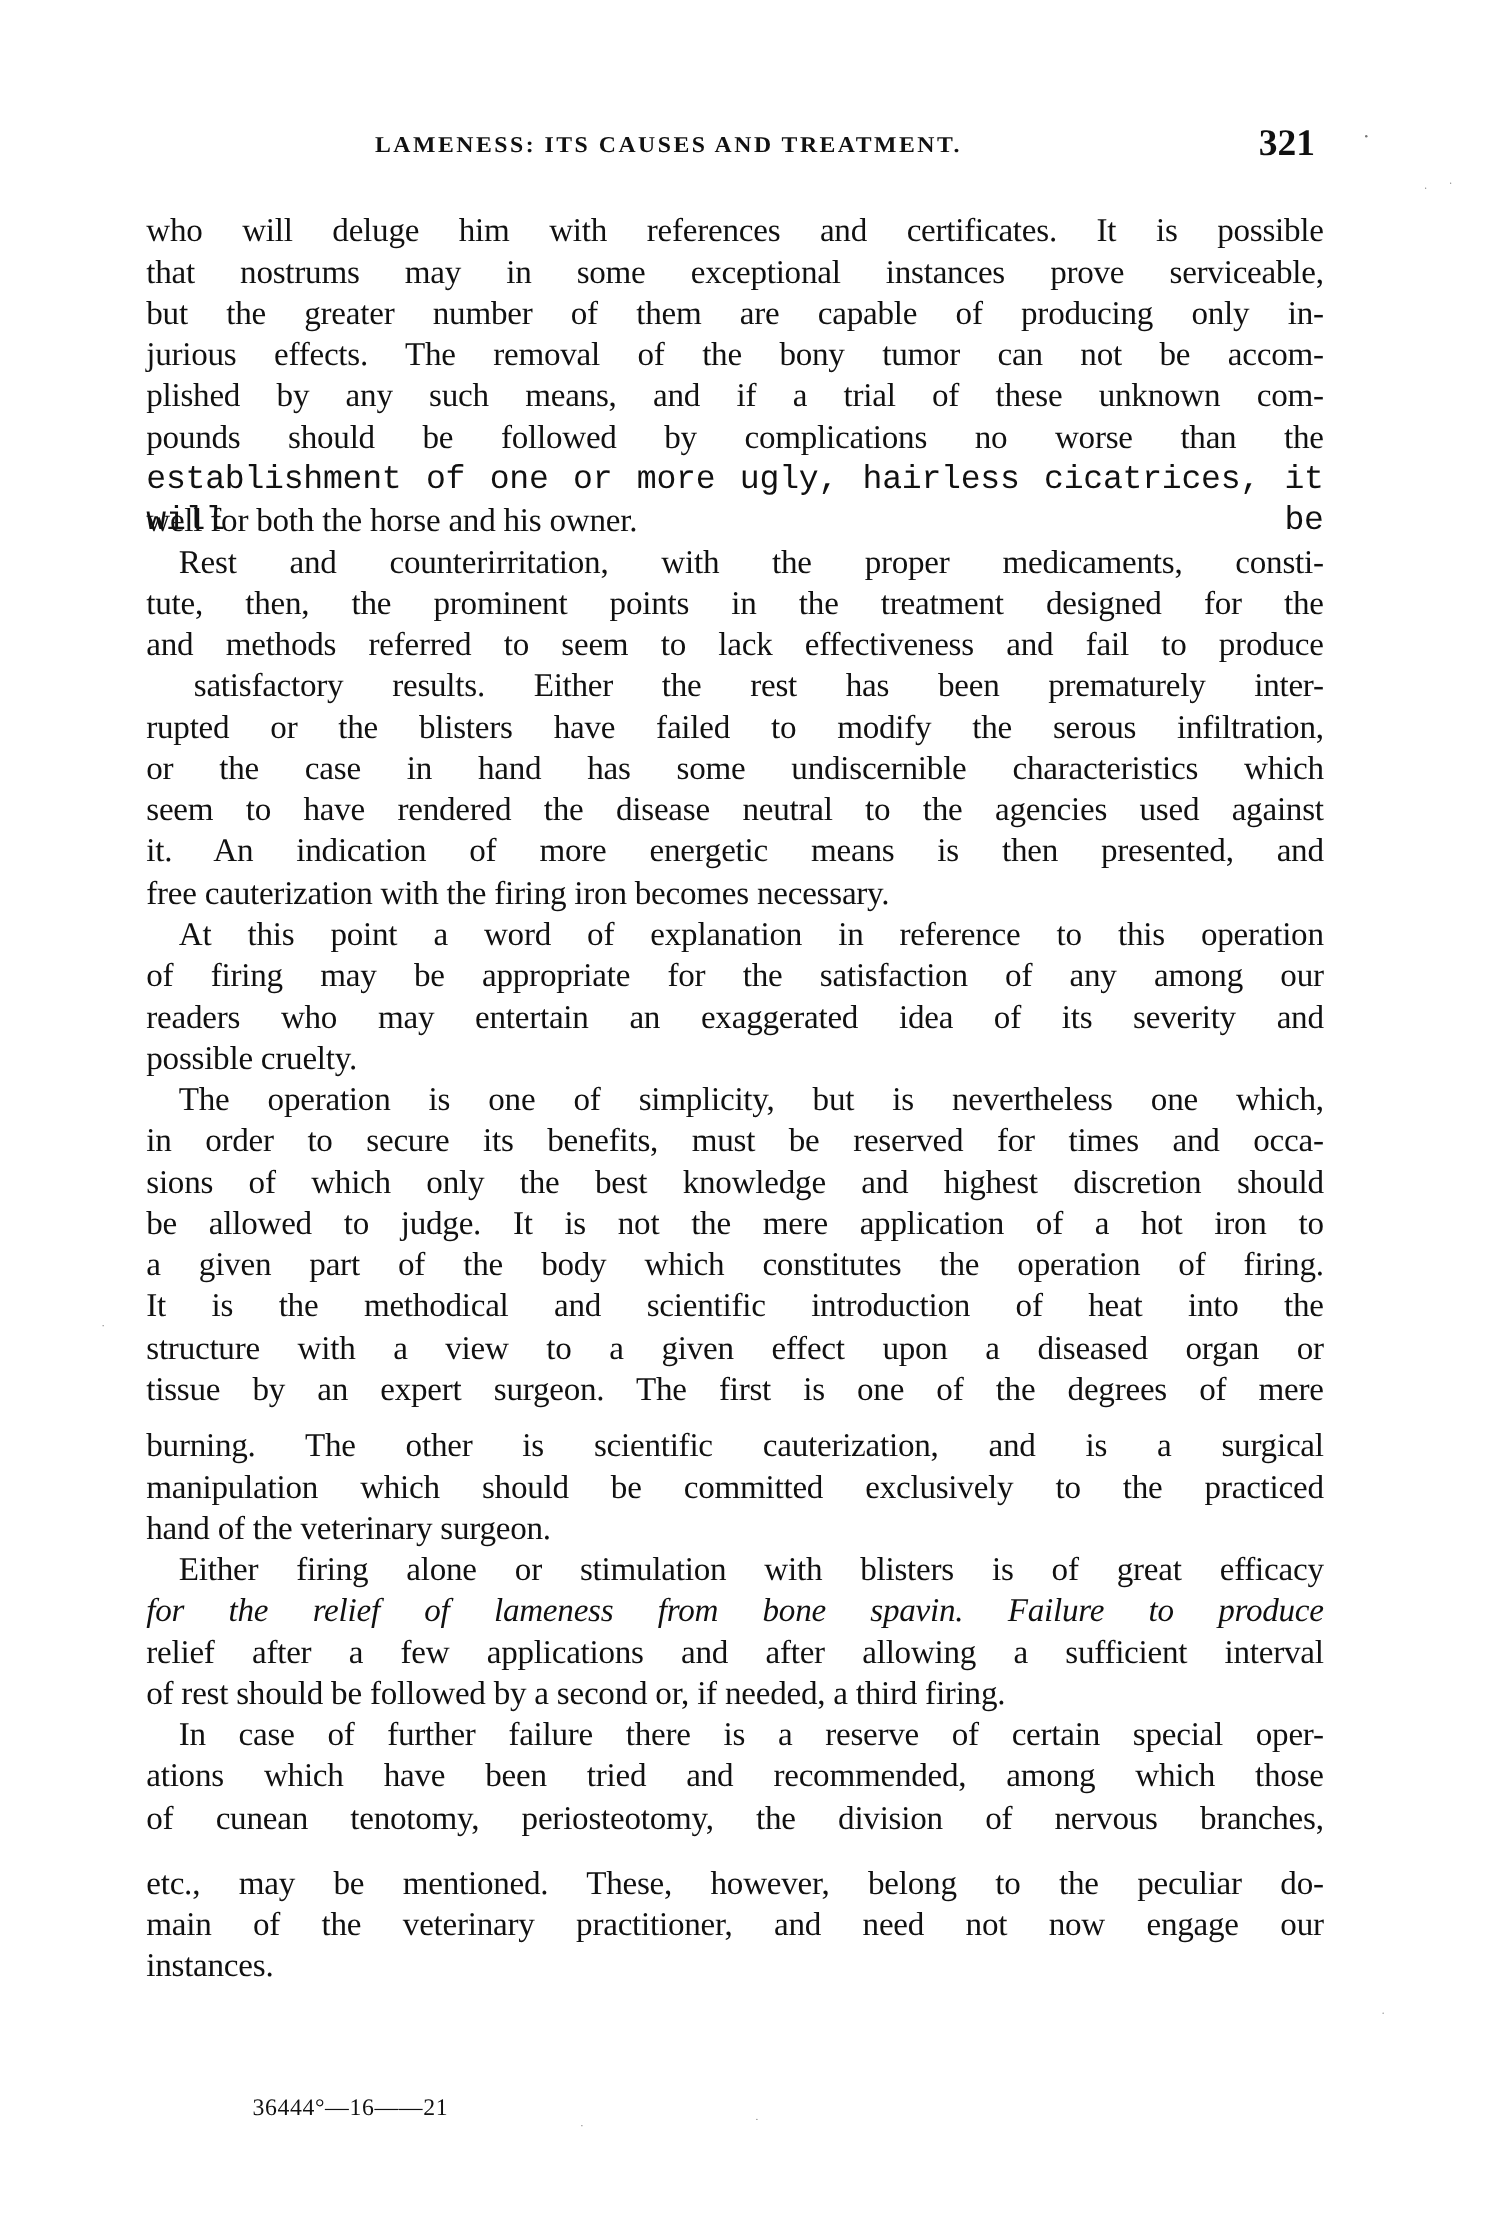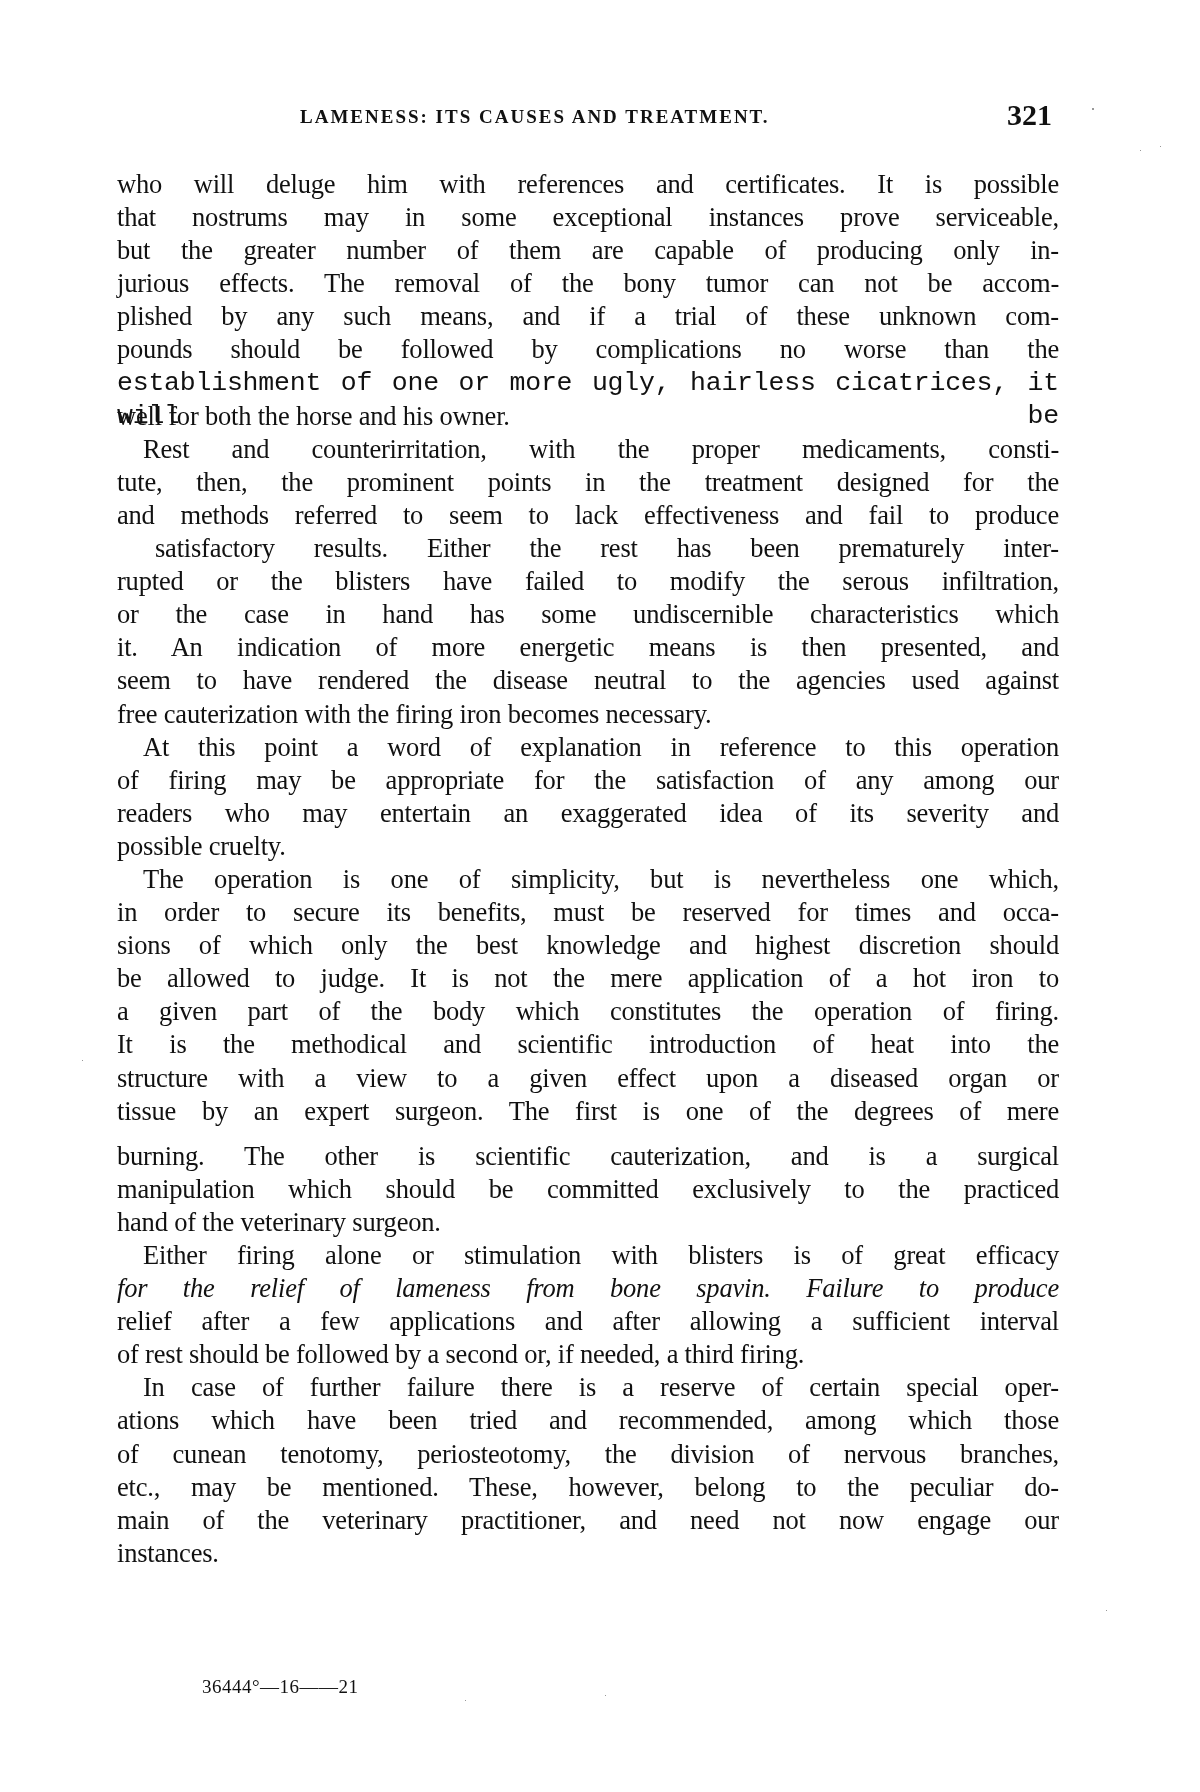--- a/index.html
+++ b/index.html
@@ -33,22 +33,22 @@
       <div class="line" style="white-space: normal; font-family: Liberation Mono, monospace;">establishment of one or more ugly, hairless cicatrices, it will be</div>
       <div class="line last" style="white-space: normal;">well for both the horse and his owner.</div>
     </div>
     <div>
       <div class="line indent" style="white-space: normal;">Rest and counterirritation, with the proper medicaments, consti-</div>
       <div class="line" style="white-space: normal;">tute, then, the prominent points in the treatment designed for the</div>
       <div class="line" style="white-space: normal;">and methods referred to seem to lack effectiveness and fail to produce</div>
       <div class="line" style="white-space: normal; margin-left: 38px;">satisfactory results.  Either the rest has been prematurely inter-</div>
       <div class="line" style="white-space: normal;">rupted or the blisters have failed to modify the serous infiltration,</div>
       <div class="line" style="white-space: normal;">or the case in hand has some undiscernible characteristics which</div>
+      <div class="line" style="white-space: normal;">seem to have rendered the disease neutral to the agencies used against</div>
       <div class="line" style="white-space: normal;">it.  An indication of more energetic means is then presented, and</div>
-      <div class="line" style="white-space: normal;">seem to have rendered the disease neutral to the agencies used against</div>
       <div class="line last" style="white-space: normal;">free cauterization with the firing iron becomes necessary.</div>
     </div>
     <div>
       <div class="line indent" style="white-space: normal;">At this point a word of explanation in reference to this operation</div>
       <div class="line" style="white-space: normal;">of firing may be appropriate for the satisfaction of any among our</div>
       <div class="line" style="white-space: normal;">readers who may entertain an exaggerated idea of its severity and</div>
       <div class="line last" style="white-space: normal;">possible cruelty.</div>
     </div>
     <div>
       <div class="line indent" style="white-space: normal;">The operation is one of simplicity, but is nevertheless one which,</div>
@@ -66,21 +66,21 @@
     <div>
       <div class="line indent" style="white-space: normal;">Either firing alone or stimulation with blisters is of great efficacy</div>
       <div class="line" style="white-space: normal; font-style: italic;">for the relief of lameness from bone spavin.  Failure to produce</div>
       <div class="line" style="white-space: normal;">relief after a few applications and after allowing a sufficient interval</div>
       <div class="line last" style="white-space: normal;">of rest should be followed by a second or, if needed, a third firing.</div>
     </div>
     <div>
       <div class="line indent" style="white-space: normal;">In case of further failure there is a reserve of certain special oper-</div>
       <div class="line" style="white-space: normal;">ations which have been tried and recommended, among which those</div>
       <div class="line" style="white-space: normal;">of cunean tenotomy, periosteotomy, the division of nervous branches,</div>
-      <div class="line" style="white-space: normal;">etc., may be mentioned.  These, however, belong to the peculiar do-</div>
+      <div class="line" style="white-space: normal; margin-top: 19px;">etc., may be mentioned.  These, however, belong to the peculiar do-</div>
       <div class="line" style="white-space: normal;">main of the veterinary practitioner, and need not now engage our</div>
       <div class="line last" style="white-space: normal;">instances.</div>
     </div>
   </div>
 
 <div class="footer-sig">36444°—16——21</div>
 
 <div class="speck" style="top:108px;left:1092px;"></div>
 <div class="speck" style="top:150px;left:1140px;width:1px;height:1px;"></div>
 <div class="speck" style="top:146px;left:1160px;width:1px;height:1px;"></div>

